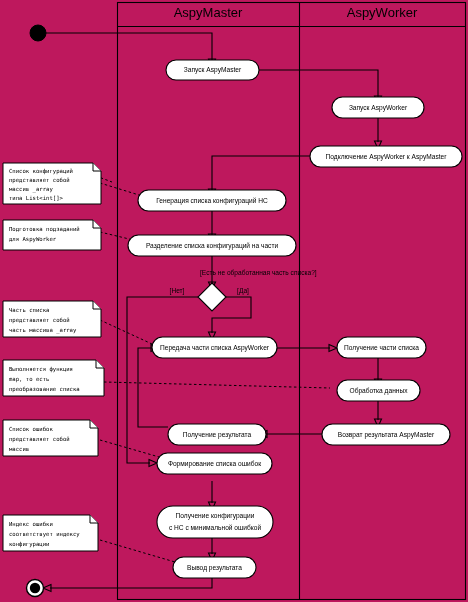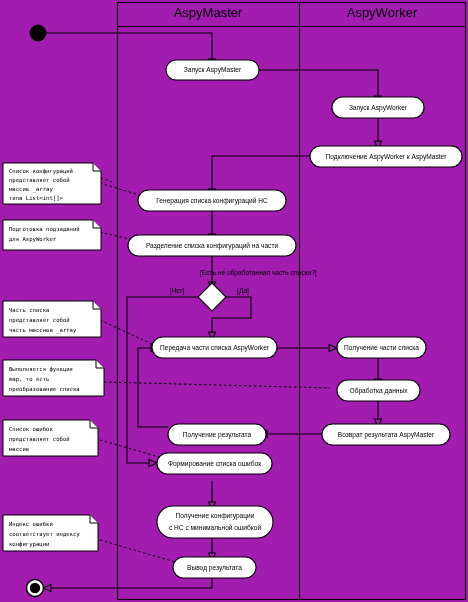--- a/index.html
+++ b/index.html
@@ -1,17 +1,17 @@
 <!DOCTYPE html>
 <html><head>
 <meta charset="utf-8">
 <style>
   html,body{margin:0;padding:0;background:#ffffff;}
   body{width:468px;height:602px;font-family:"Liberation Sans",sans-serif;}
-  #stage{position:relative;width:468px;height:602px;overflow:hidden;background:#a21caf;}
+  #stage{position:relative;width:468px;height:602px;overflow:hidden;background:#be185d;}
   svg{position:absolute;left:0;top:0;}
   .lane-title{font-size:13px;fill:#000;text-anchor:middle;dominant-baseline:middle;}
   .node-text{font-size:6.6px;fill:#000;text-anchor:middle;dominant-baseline:middle;}
   .guard-text{font-size:6.6px;fill:#000;text-anchor:middle;dominant-baseline:middle;}
   .guard-text-left{font-size:6.6px;fill:#000;text-anchor:start;dominant-baseline:middle;}
   .note-text{font-family:"DejaVu Sans Mono",monospace;font-size:5.6px;fill:#000;dominant-baseline:middle;}
   .ln{stroke:#000;stroke-width:1.1;fill:none;}
   .lane-ln{stroke:#000;stroke-width:1.1;fill:none;}
   .act{fill:#ffffff;stroke:#000;stroke-width:1.1;}
   .note-box{fill:#ffffff;stroke:#000;stroke-width:1;}

